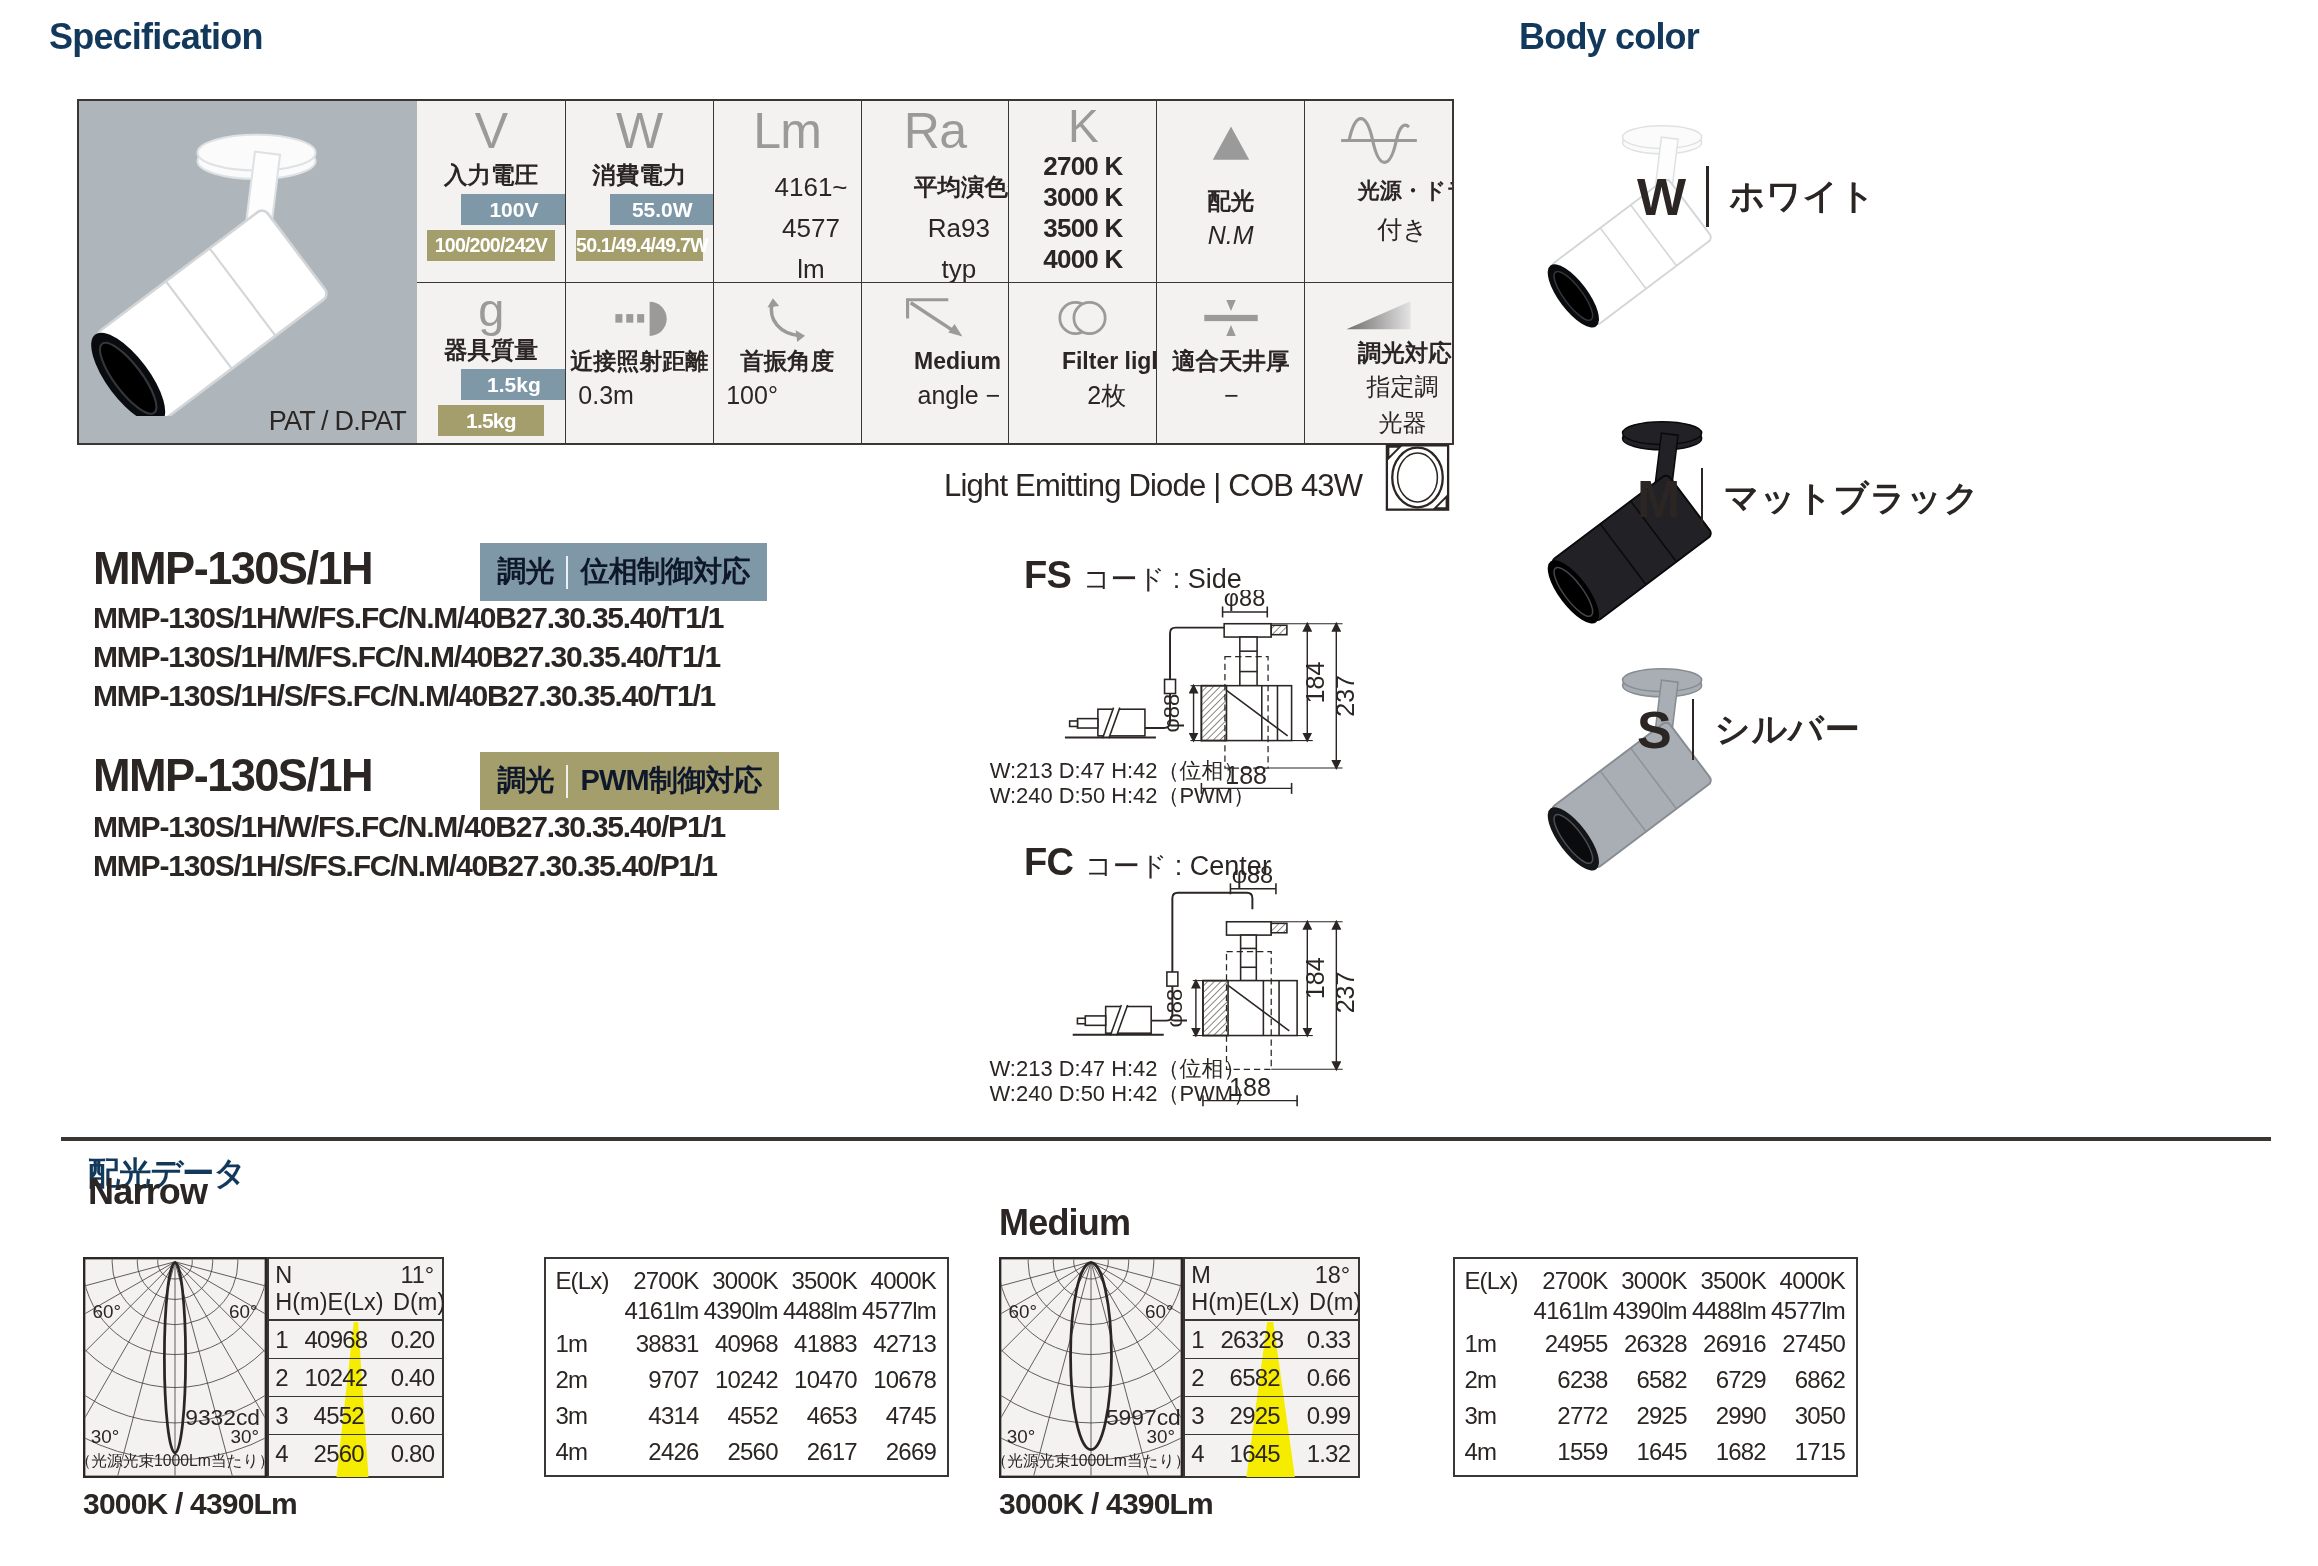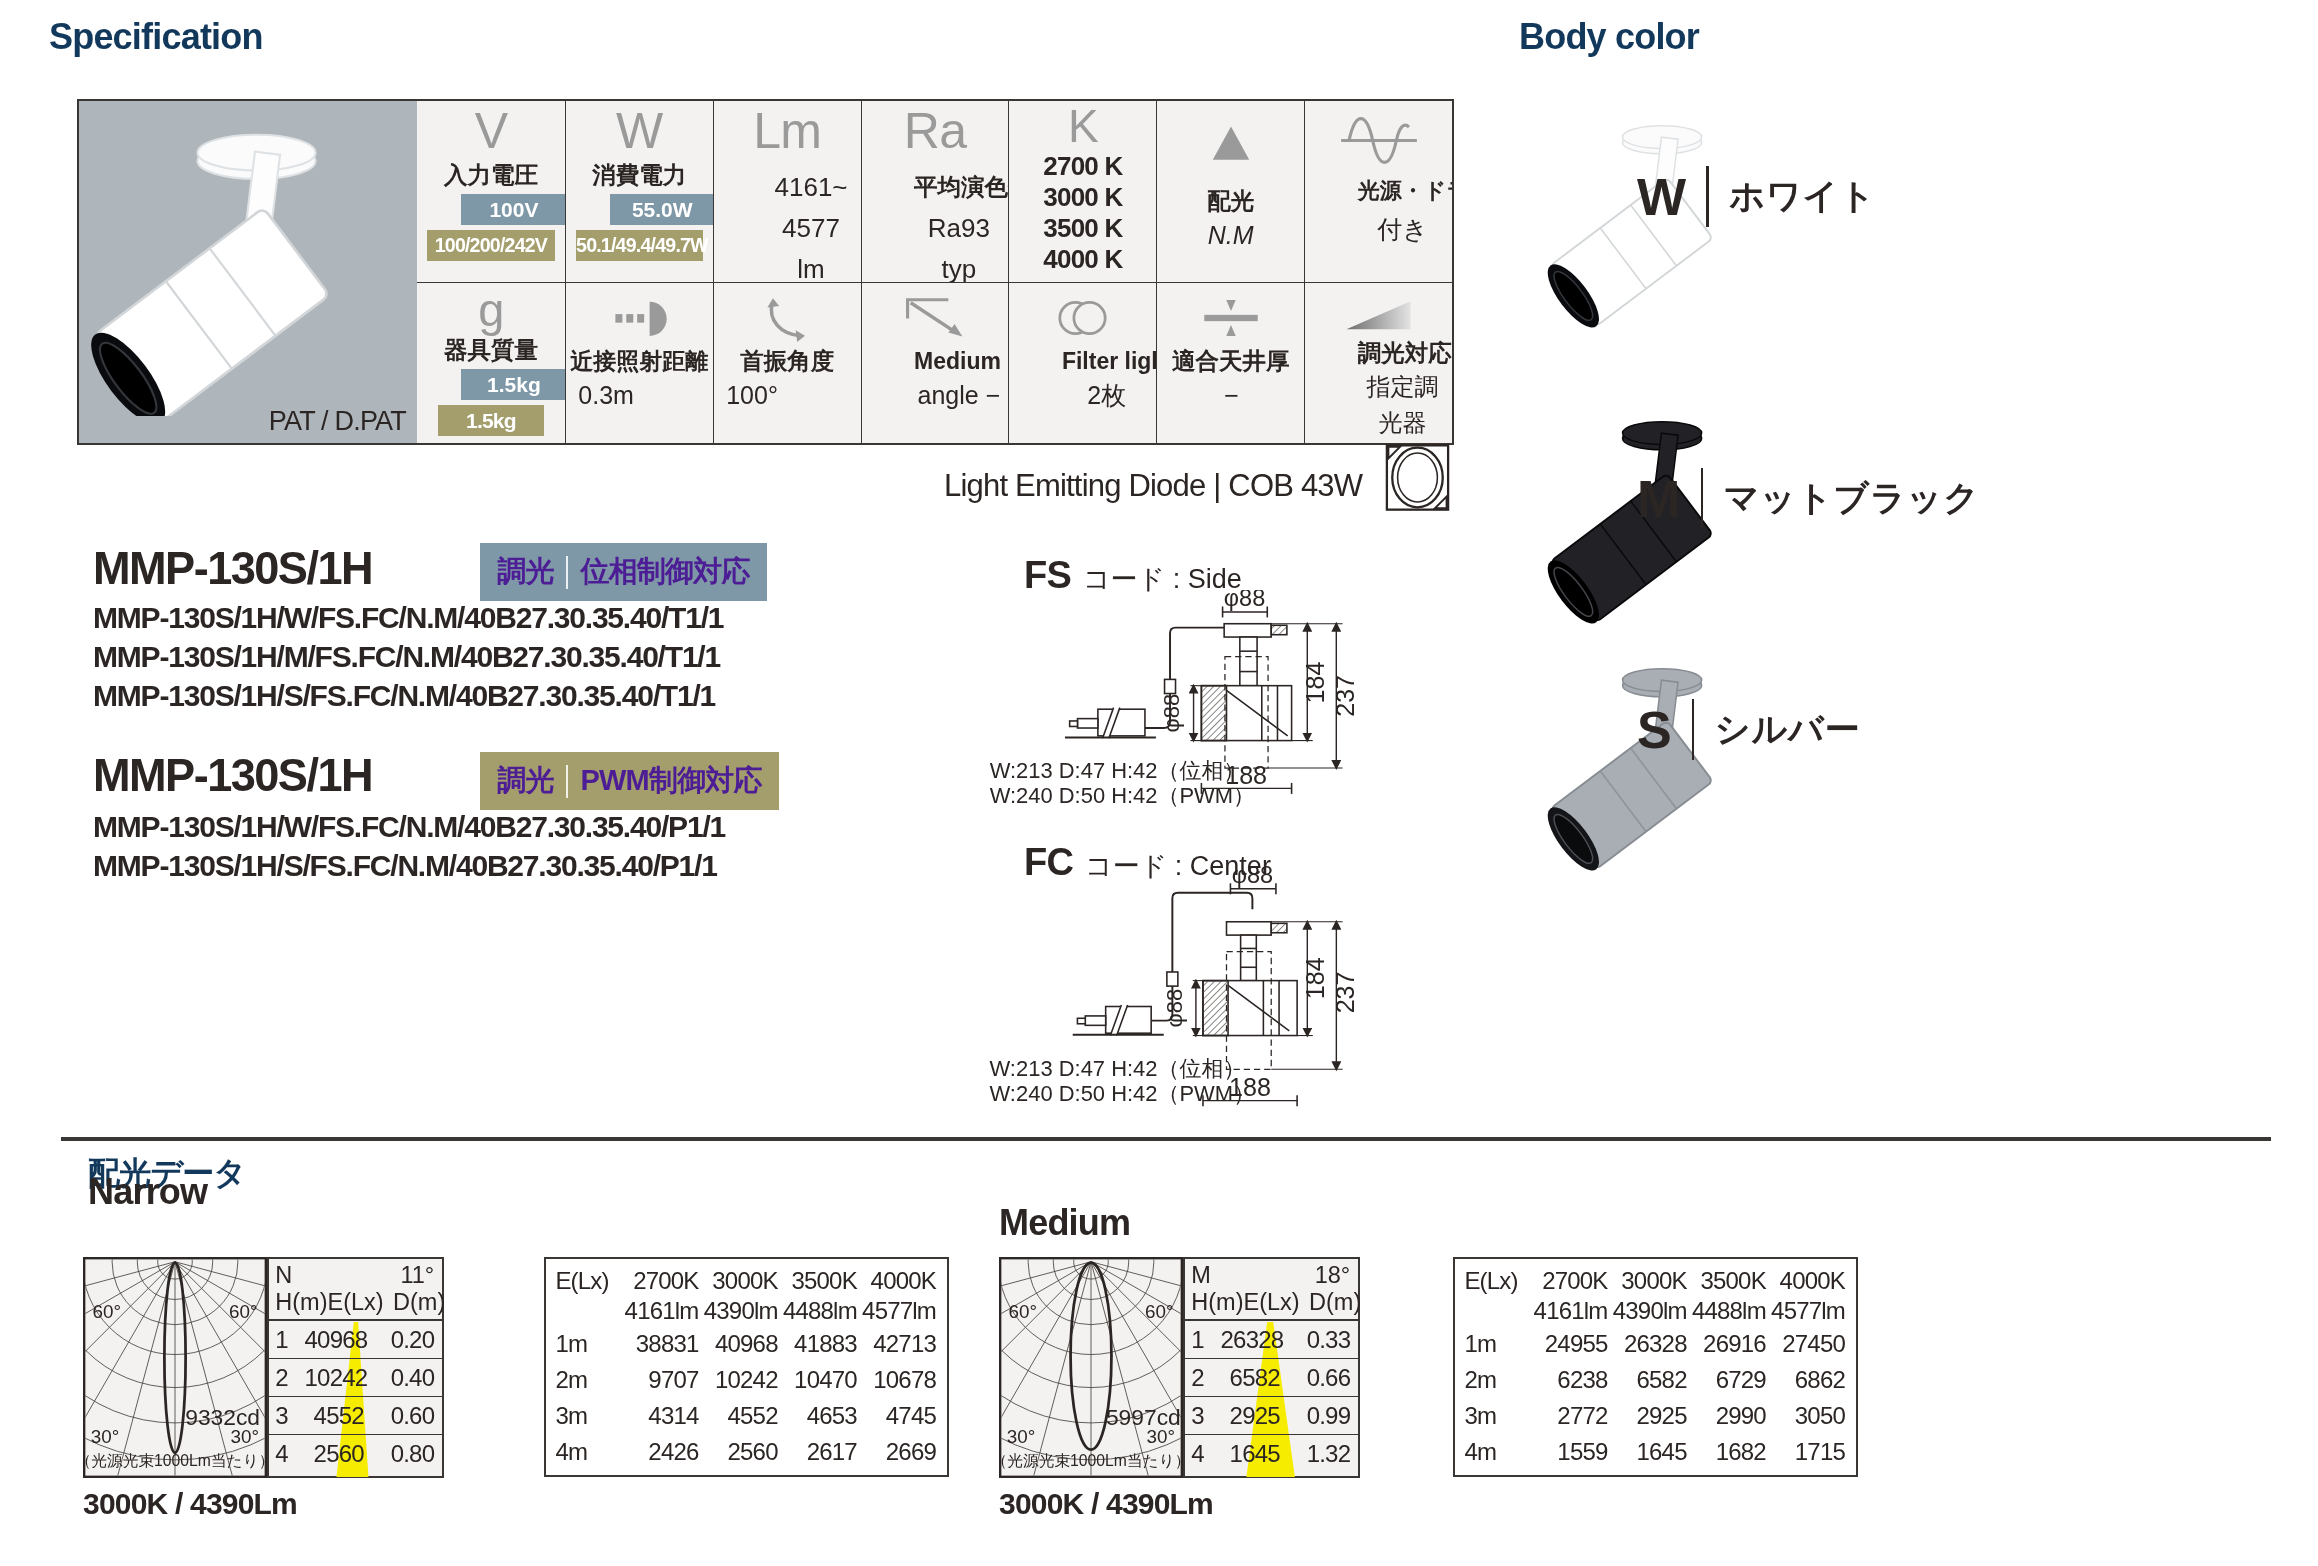--- a/index.html
+++ b/index.html
@@ -31,21 +31,21 @@
   .k-vals{font-size:26px;line-height:31px;font-weight:600;letter-spacing:-0.8px;text-align:center;margin-top:1.6px;}
   .icon-box{height:69px;display:flex;align-items:center;justify-content:center;margin-top:6.3px;}
   .val-line{align-self:stretch;text-align:left;padding-left:7.8px;font-size:25px;line-height:38px;font-weight:500;white-space:nowrap;}
   .cell .center{text-align:center;padding-left:0;font-style:italic;}
 
   
   .led-note{left:944px;top:468px;font-size:31px;font-weight:500;letter-spacing:-0.8px;white-space:nowrap;}
 
   
   .model-name{left:93px;font-size:47px;font-weight:700;letter-spacing:-1.6px;white-space:nowrap;transform:scaleX(.96);transform-origin:left;}
-  .badge{left:480px;height:58px;display:inline-flex;align-items:center;padding:0 17.3px;color:#4c1d95;font-size:29px;font-weight:700;white-space:nowrap;letter-spacing:-0.8px;}
+  .badge{left:480px;height:58px;display:inline-flex;align-items:center;padding:0 17.3px;color:#0f172a;font-size:29px;font-weight:700;white-space:nowrap;letter-spacing:-0.8px;}
   .badge.blue{background:var(--chip-blue);} .badge.olive{background:var(--chip-olive);}
   .badge .bar{width:1.6px;height:33px;background:rgba(255,255,255,.85);margin:0 12.6px;}
   .model-lines{left:93px;font-size:30px;font-weight:600;letter-spacing:-1.2px;line-height:39px;white-space:nowrap;}
 
   
   .diag-head{display:flex;align-items:flex-end;gap:12px;padding-left:41px;}
   .diag-code{font-size:38px;font-weight:700;letter-spacing:-0.8px;}
   .diag-cord{font-size:27px;font-weight:500;}
   .diag svg text{font-family:"Liberation Sans",sans-serif;fill:var(--dark);}
 

